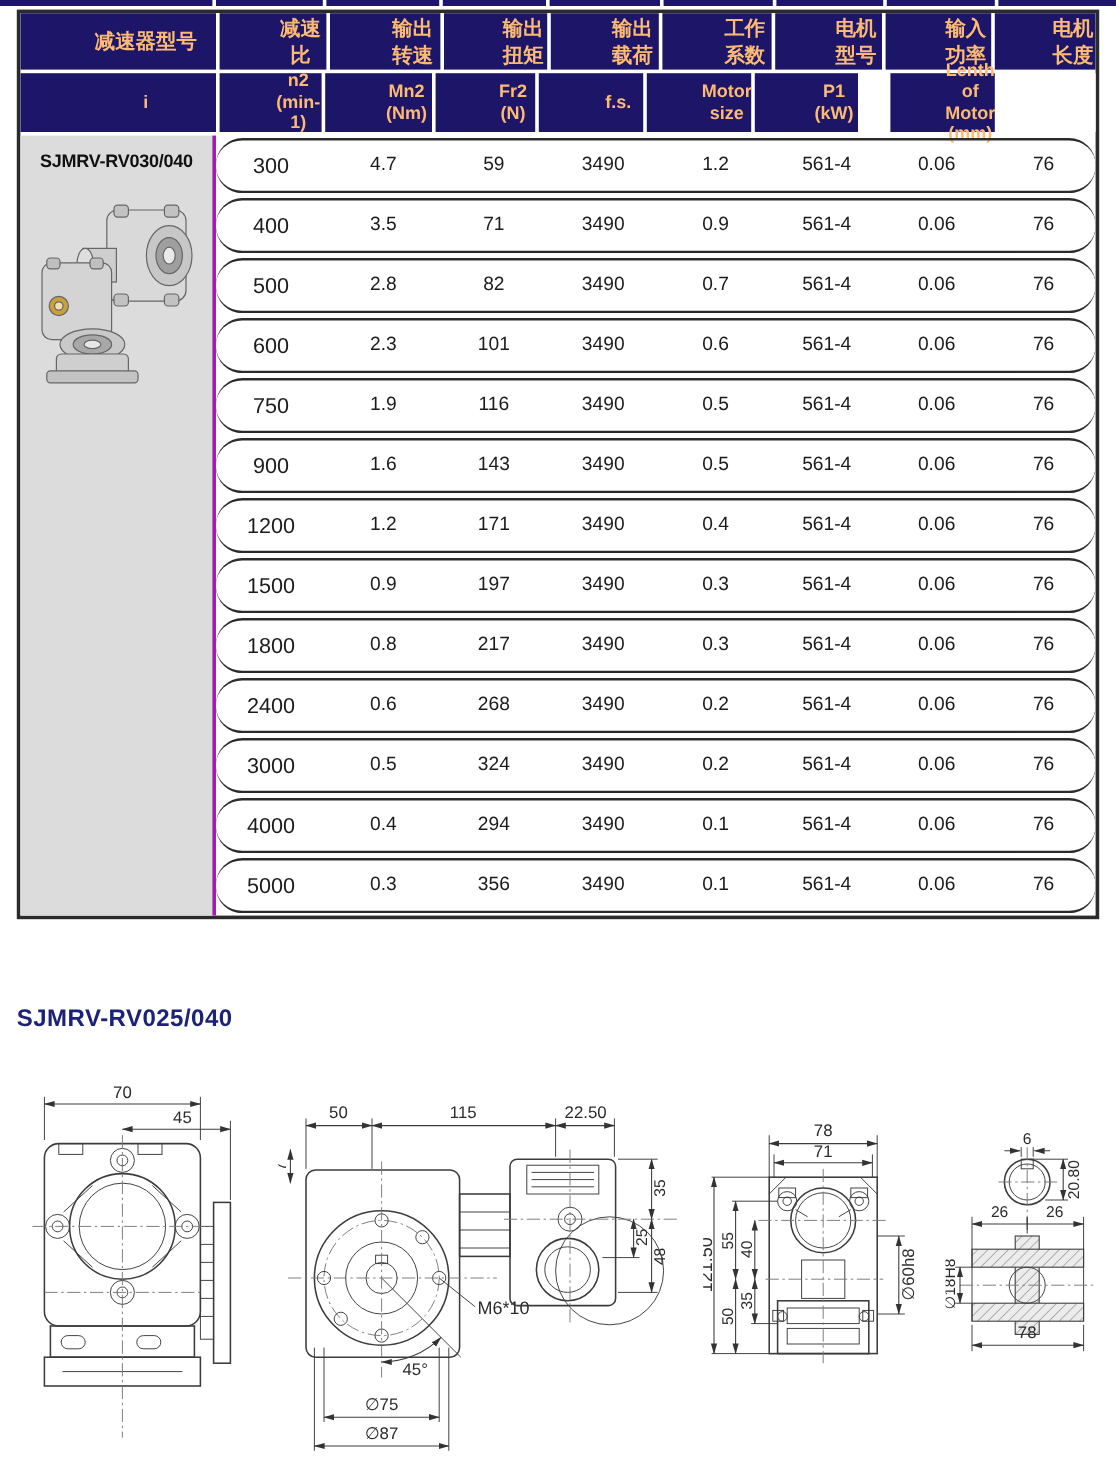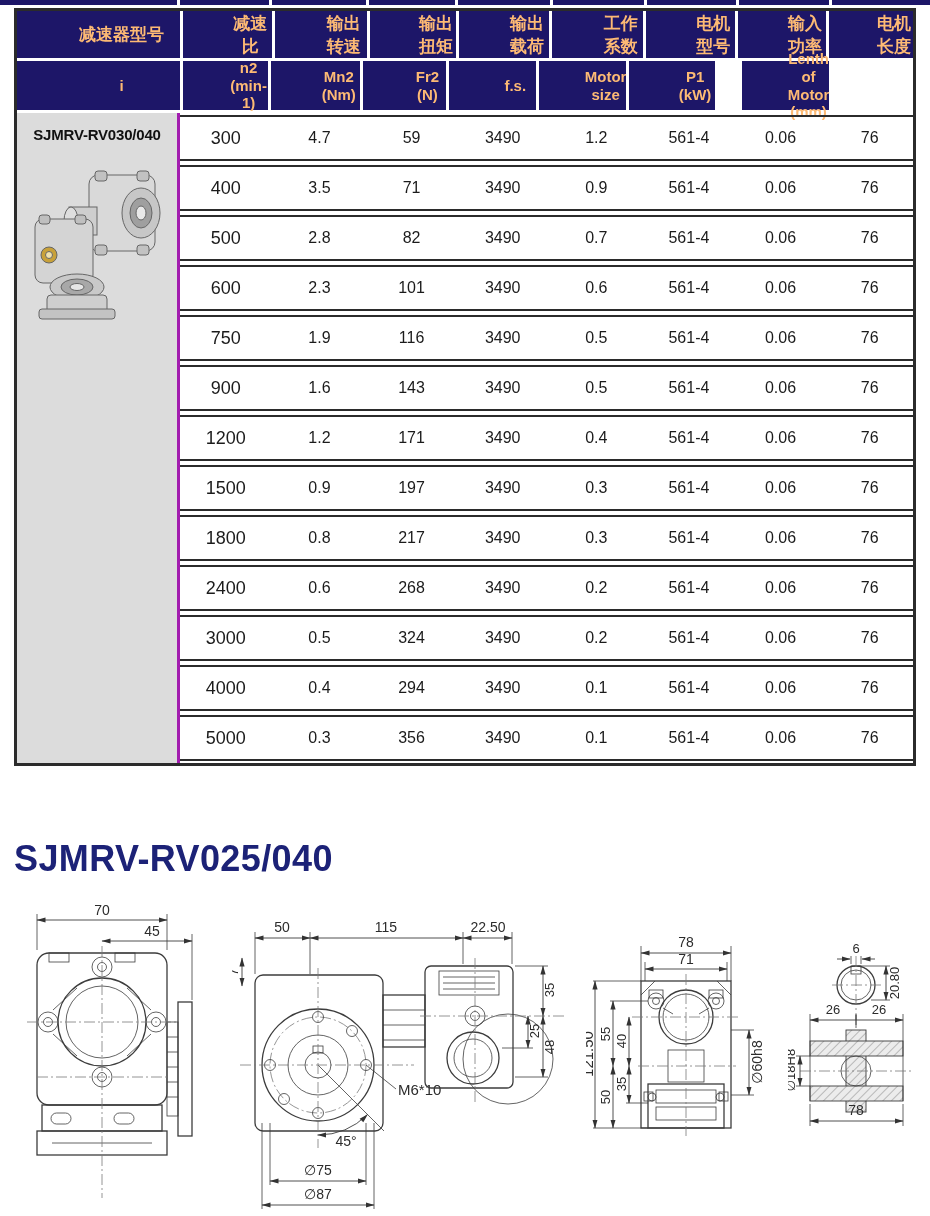--- a/index.html
+++ b/index.html
@@ -23,26 +23,26 @@
   .h-cell.small { font-size:11.5px;margin-left:24px; }
 
   .tbody { display:flex; }
   .left-col { flex:0 0 163px; width:163px; background:#dcdcdc;
     border-right:3px solid #a21caf; display:flex; flex-direction:column; align-items:center; }
   .product-name { font-weight:bold; font-size:15px; color:#101010; margin-top:13px; letter-spacing:-0.2px; }
   .product-img { margin-top:18px; }
 
   .rows { flex:1; display:flex; flex-direction:column; }
   .data-row { display:grid; grid-template-columns:92fr 96fr 89fr 94fr 94fr 92fr 92fr 87fr;
-    border-top:2px solid #2b2b2b; border-bottom:2px solid #2b2b2b; margin:2px 0; height:46px; }
+    border-top:2px solid #2b2b2b; border-bottom:2px solid #2b2b2b; margin:2px 0; height:46px;border-radius:22px; }
   .d-cell { display:flex; align-items:center; justify-content:center; font-size:16px; color:#1b1b1b; }
   .d-cell.col0 { font-size:18px; }
 
   .section-heading { position:absolute; top:838px; left:14px; margin:0;
-    font-size:36px; font-weight:bold; color:#1c2277; letter-spacing:.4px; }
+    font-size:20px; font-weight:bold; color:#1c2277; letter-spacing:.4px; }
 
   
   .drawings { position:absolute; top:898px; left:0; width:792px; height:318px; }
   .view { position:absolute; top:0; }
   svg text { font-family:"Liberation Sans", sans-serif; }
   .dt  { font-size:13px; fill:#2c2c2c; }
   .dt14{ font-size:14px; fill:#2c2c2c; }
   .dt15{ font-size:15px; fill:#2c2c2c; }
   .ln { stroke:#3c3c3c; stroke-width:1.3; fill:none; }
   .tn { stroke:#3c3c3c; stroke-width:0.8; fill:none; }

